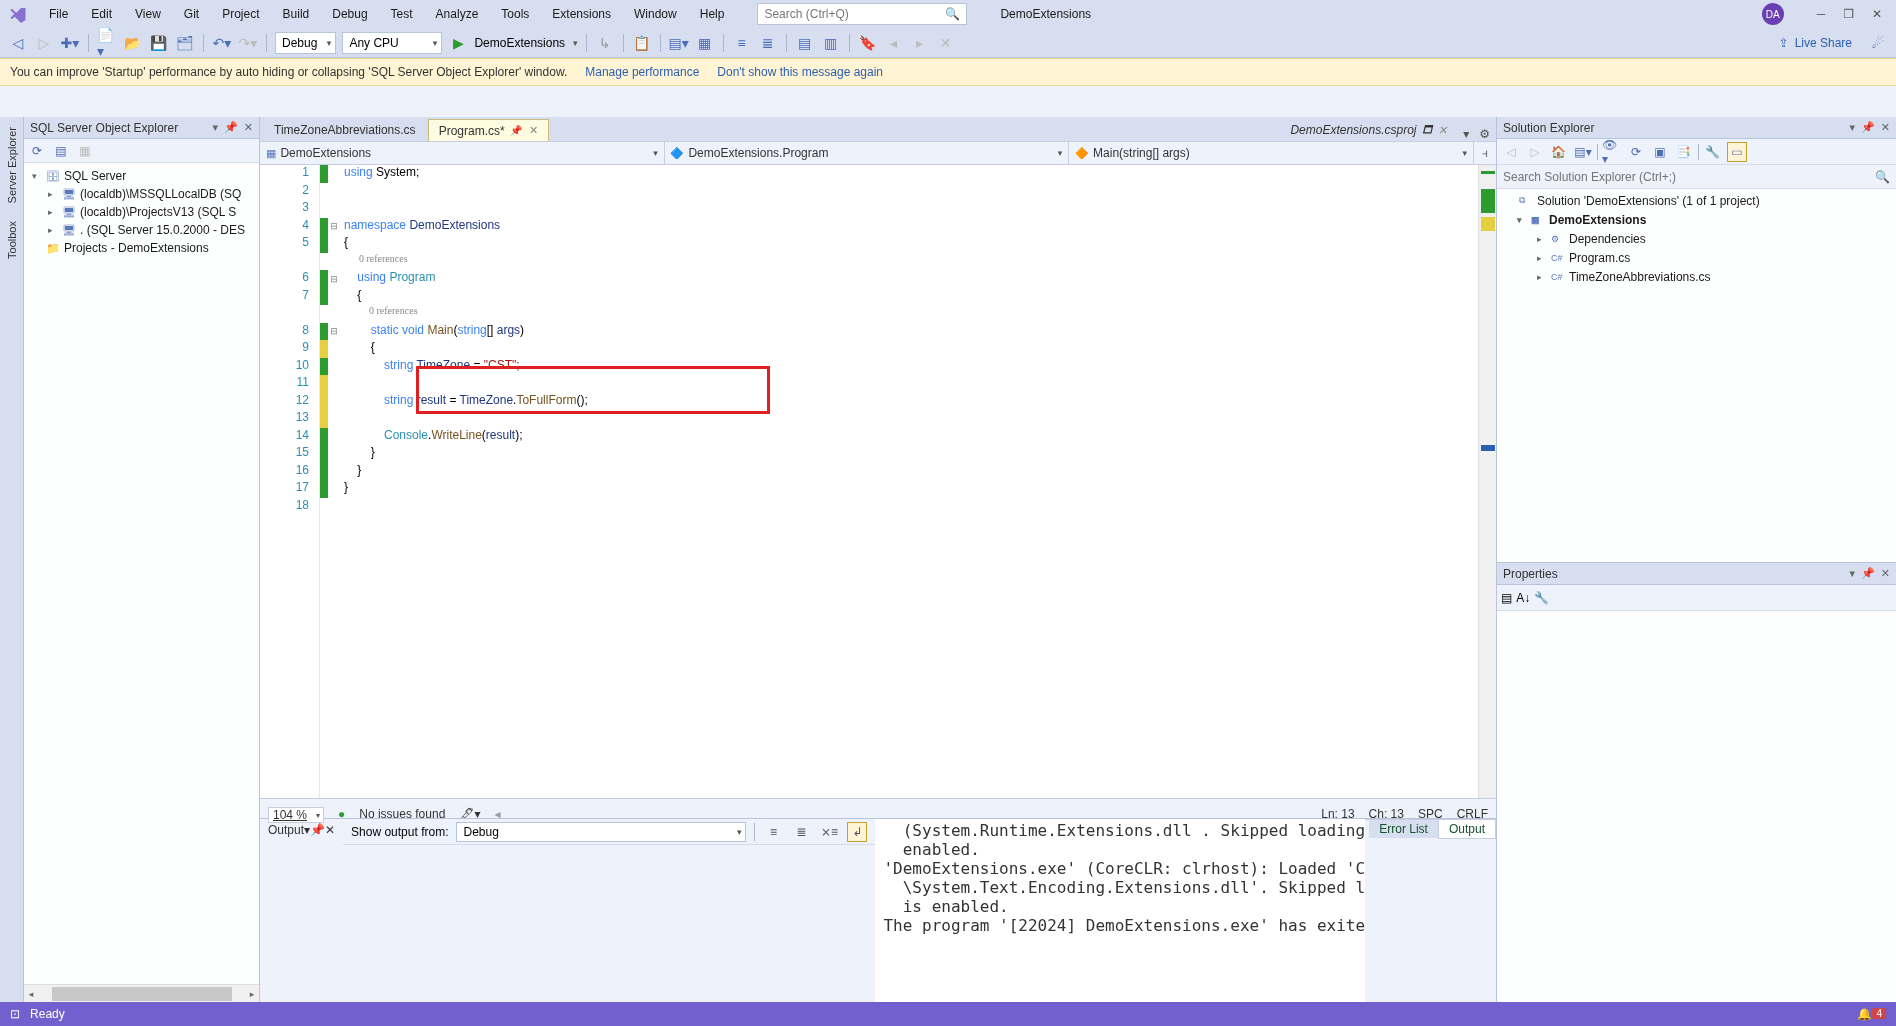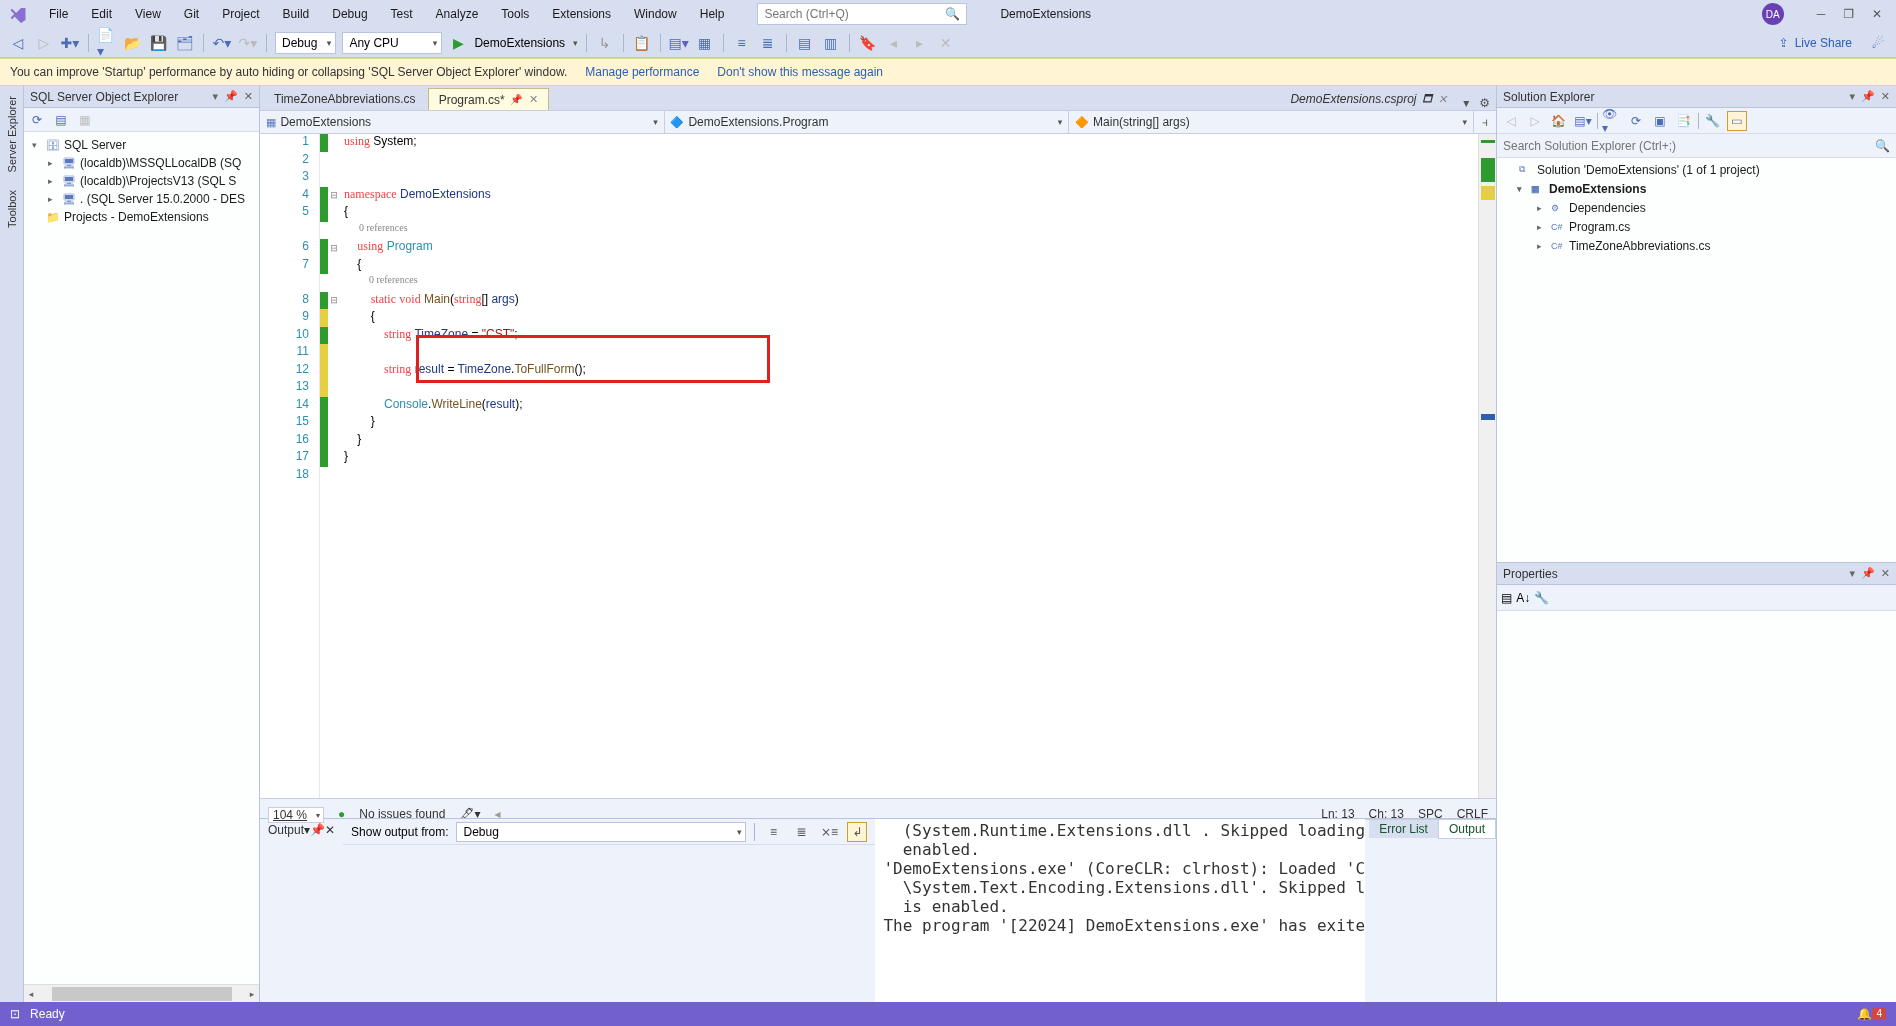--- a/index.html
+++ b/index.html
@@ -14,21 +14,21 @@
 .menubar .win-btns { display:flex; gap:18px; margin-left:30px; margin-right:8px; color:#555; font-size:13px; }
 .toolbar { height:30px; background:#d6deef; border-bottom:1px solid #b8c3de; display:flex; align-items:center; padding:0 8px; gap:6px; }
 .toolbar .tb-ico { width:20px; height:20px; display:flex; align-items:center; justify-content:center; color:#4b6cb7; font-size:14px; cursor:pointer; }
 .toolbar .sep { width:1px; height:18px; background:#aab5d0; margin:0 2px; }
 .toolbar .combo { height:22px; border:1px solid #b8c3de; background:#fff; padding:0 18px 0 6px; display:flex; align-items:center; position:relative; min-width:60px; }
 .toolbar .combo::after { content:"▾"; position:absolute; right:4px; color:#555; font-size:9px; }
 .toolbar .run { color:#2e9b2e; }
 .toolbar .liveshare { margin-left:auto; display:flex; align-items:center; gap:6px; color:#2b5fb2; }
 .infobar { height:28px; background:#fff5d5; border-top:1px solid #e5d890; border-bottom:1px solid #e5d890; display:flex; align-items:center; padding:0 10px; gap:18px; color:#333; }
 .infobar .link { color:#2b5fb2; cursor:pointer; }
-.main { flex:1; display:flex; min-height:0; }
+.main { flex:1; display:flex; min-height:0;margin-top:31px; }
 .side-tabs { width:24px; background:#d6deef; border-right:1px solid #b8c3de; display:flex; flex-direction:column; align-items:center; padding-top:4px; gap:6px; }
 .side-tabs .stab { writing-mode:vertical-rl; transform:rotate(180deg); padding:6px 2px; color:#333; font-size:11px; cursor:pointer; }
 .sql-panel { width:236px; background:#eef2fb; border-right:1px solid #b8c3de; display:flex; flex-direction:column; }
 .panel-head { height:22px; background:#d6deef; border-bottom:1px solid #b8c3de; display:flex; align-items:center; padding:0 6px; gap:6px; color:#333; }
 .panel-head .title { flex:1; }
 .panel-head .pbtn { color:#666; font-size:11px; cursor:pointer; }
 .panel-tbar { height:24px; background:#eef2fb; border-bottom:1px solid #d6dce8; display:flex; align-items:center; padding:0 4px; gap:6px; }
 .panel-tbar .pi { width:18px; height:18px; display:flex; align-items:center; justify-content:center; color:#4b6cb7; font-size:12px; cursor:pointer; }
 .sql-tree { flex:1; overflow:auto; padding:4px 0; background:#fdfefe; }
 .sql-tree .node { display:flex; align-items:center; height:18px; padding-left:8px; gap:4px; color:#1a1a1a; white-space:nowrap; overflow:hidden; cursor:pointer; }
@@ -52,21 +52,21 @@
 .editor .gutter .ln { height:17.5px; }
 .editor .mark-col { width:8px; background:#fff; }
 .editor .mark-col .mk { height:17.5px; }
 .editor .mark-col .mk.g { background:#2e9b2e; }
 .editor .mark-col .mk.y { background:#e4d040; }
 .editor .outline { width:12px; background:#fff; color:#888; }
 .editor .outline .ol { height:17.5px; display:flex; align-items:center; justify-content:center; font-size:9px; }
 .editor .code { flex:1; position:relative; padding-left:4px; }
 .editor .code .cl { height:17.5px; white-space:pre; }
 .editor .code .ref { font-size:10px; color:#888; font-family:"Segoe UI"; }
-.kw { color:#ef4444;font-family:Liberation Serif, serif; }
+.kw { color:#3b82f6; }
 .tp { color:#2b91af; }
 .st { color:#a31515; }
 .mb { color:#74531f; }
 .id { color:#1f377f; }
 .red-box { position:absolute; border:3px solid #e02020; pointer-events:none; }
 .editor .vscroll { width:18px; background:#f0f0f0; border-left:1px solid #ddd; position:relative; }
 .editor .vscroll .vmark { position:absolute; left:2px; width:14px; height:3px; }
 .status-line { height:20px; background:#eef2fb; border-top:1px solid #c7cee0; display:flex; padding:8px 8px; gap:14px; color:#333; font-size:11px;text-decoration:underline; }
 .status-line .zoom { width:56px; border:1px solid #c7cee0; background:#fff; padding:0 4px; display:flex; align-items:center; position:relative; height:16px; }
 .status-line .zoom::after { content:"▾"; position:absolute; right:3px; font-size:8px; color:#555; }

